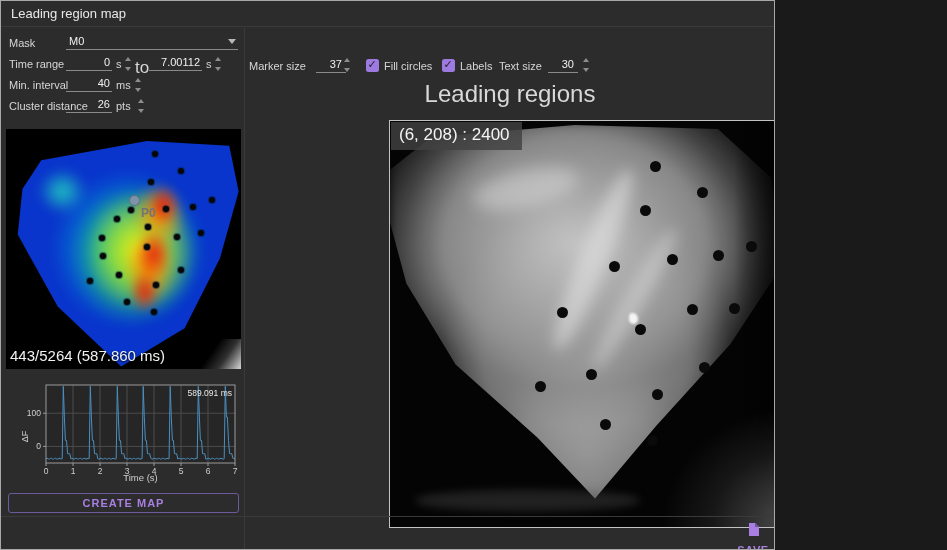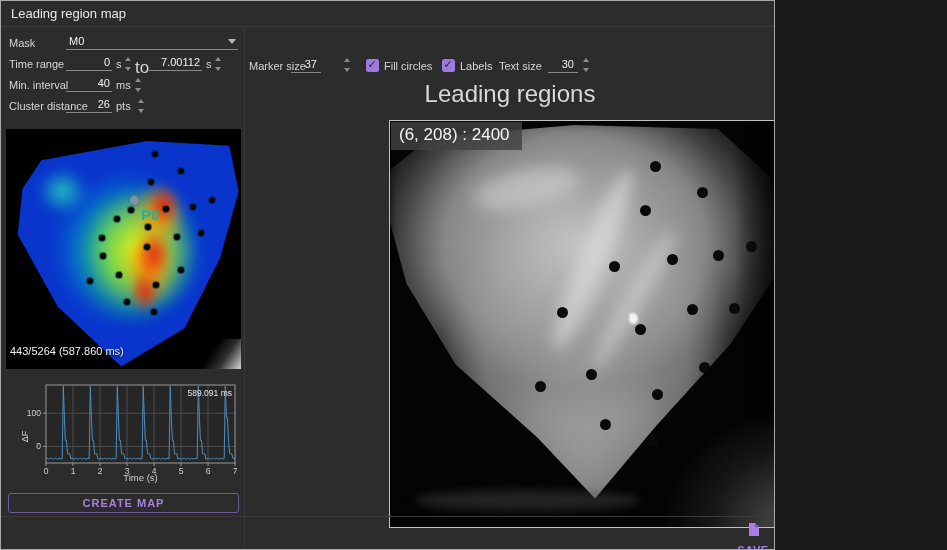--- a/index.html
+++ b/index.html
@@ -36,22 +36,22 @@
   .hb-yellow { background:radial-gradient(ellipse 34% 37% at 57% 51%, #f2ea1e 0%, rgba(242,234,30,0) 68%); filter:blur(4px); }
   .hb-orange { background:radial-gradient(ellipse 15% 19% at 65% 36%, #ff9400 0%, rgba(255,148,0,0) 75%),
                radial-gradient(ellipse 14% 20% at 61% 58%, #ff7a00 0%, rgba(255,122,0,0) 75%); filter:blur(4px); }
   .hb-red { background:radial-gradient(ellipse 8% 10% at 67% 32%, #e61e0c 0%, rgba(230,30,12,0) 80%),
             radial-gradient(ellipse 9% 12% at 63% 52%, #e62810 0%, rgba(230,40,16,0) 80%),
             radial-gradient(ellipse 8% 11% at 59% 68%, #e62810 0%, rgba(230,40,16,0) 80%); filter:blur(3px); }
   .hm-corner { position:absolute; right:0; bottom:0; width:46px; height:30px;
     background:linear-gradient(305deg, #d8d8d8 0%, rgba(120,120,120,0.4) 35%, rgba(0,0,0,0) 62%); }
   .hm-dot { position:absolute; width:6px; height:6px; margin:-3px 0 0 -3px; border-radius:50%; background:#070707; box-shadow:0 0 1px 1px rgba(0,30,60,0.55); }
   .p0-marker { position:absolute; width:11px; height:11px; margin:-5px 0 0 -5px; border-radius:50%; background:#7e93a8; border:1px solid #5c707f; }
-  .p0-label { position:absolute; font-size:15px; color:#14b8a6; font-weight:bold; }
-  .hm-caption { position:absolute; left:4px; bottom:12px; font-size:11px; color:#f2f2f2; text-shadow:0 1px 2px #000; }
+  .p0-label { position:absolute; font-size:12px; color:#737373; font-weight:bold; }
+  .hm-caption { position:absolute; left:4px; bottom:5px; font-size:15px; color:#f2f2f2; text-shadow:0 1px 2px #000; }
 
   
   .trace-wrap { position:absolute; left:20px; top:355px; width:218px; height:100px; }
 
   
   .create-map-btn { position:absolute; left:7px; top:465px; width:231px; height:20px; border:1px solid #6d5a9c; border-radius:3px; background:transparent; color:#a87fe0; font-size:11px; font-weight:bold; letter-spacing:1px; text-align:center; line-height:18px; cursor:pointer; font-family:inherit; }
 
   
   .right-area { position:absolute; left:245px; top:27px; right:0; bottom:33px;margin-top:24px; }
   .toolbar { position:absolute; left:0; top:3px; right:0; height:20px; font-size:11px; color:#d6d6d6; }
@@ -218,21 +218,21 @@
         </svg>
     </div>
 
     <button class="create-map-btn">CREATE MAP</button>
   </div>
 
   <div class="right-area">
 
     <div class="toolbar">
       <span class="tb-label" style="left:3px;">Marker size</span>
-      <div class="tb-ctl" style="left:45px; width:30px;">37</div>
+      <div class="tb-ctl" style="left:70px; width:30px;">37</div>
       <span class="spinner" style="left:97px; top:3px;">
           <i class="spin-up"></i>
           <i class="spin-dn"></i>
         </span>
       <span class="checkbox checked" style="left:120px;"></span>
       <span class="tb-label" style="left:138px;">Fill circles</span>
       <span class="checkbox checked" style="left:196px;"></span>
       <span class="tb-label" style="left:214px;">Labels</span>
       <span class="tb-label" style="left:253px;text-align:center;">Text size</span>
       <div class="tb-ctl" style="left:302px; width:30px;">30</div>

